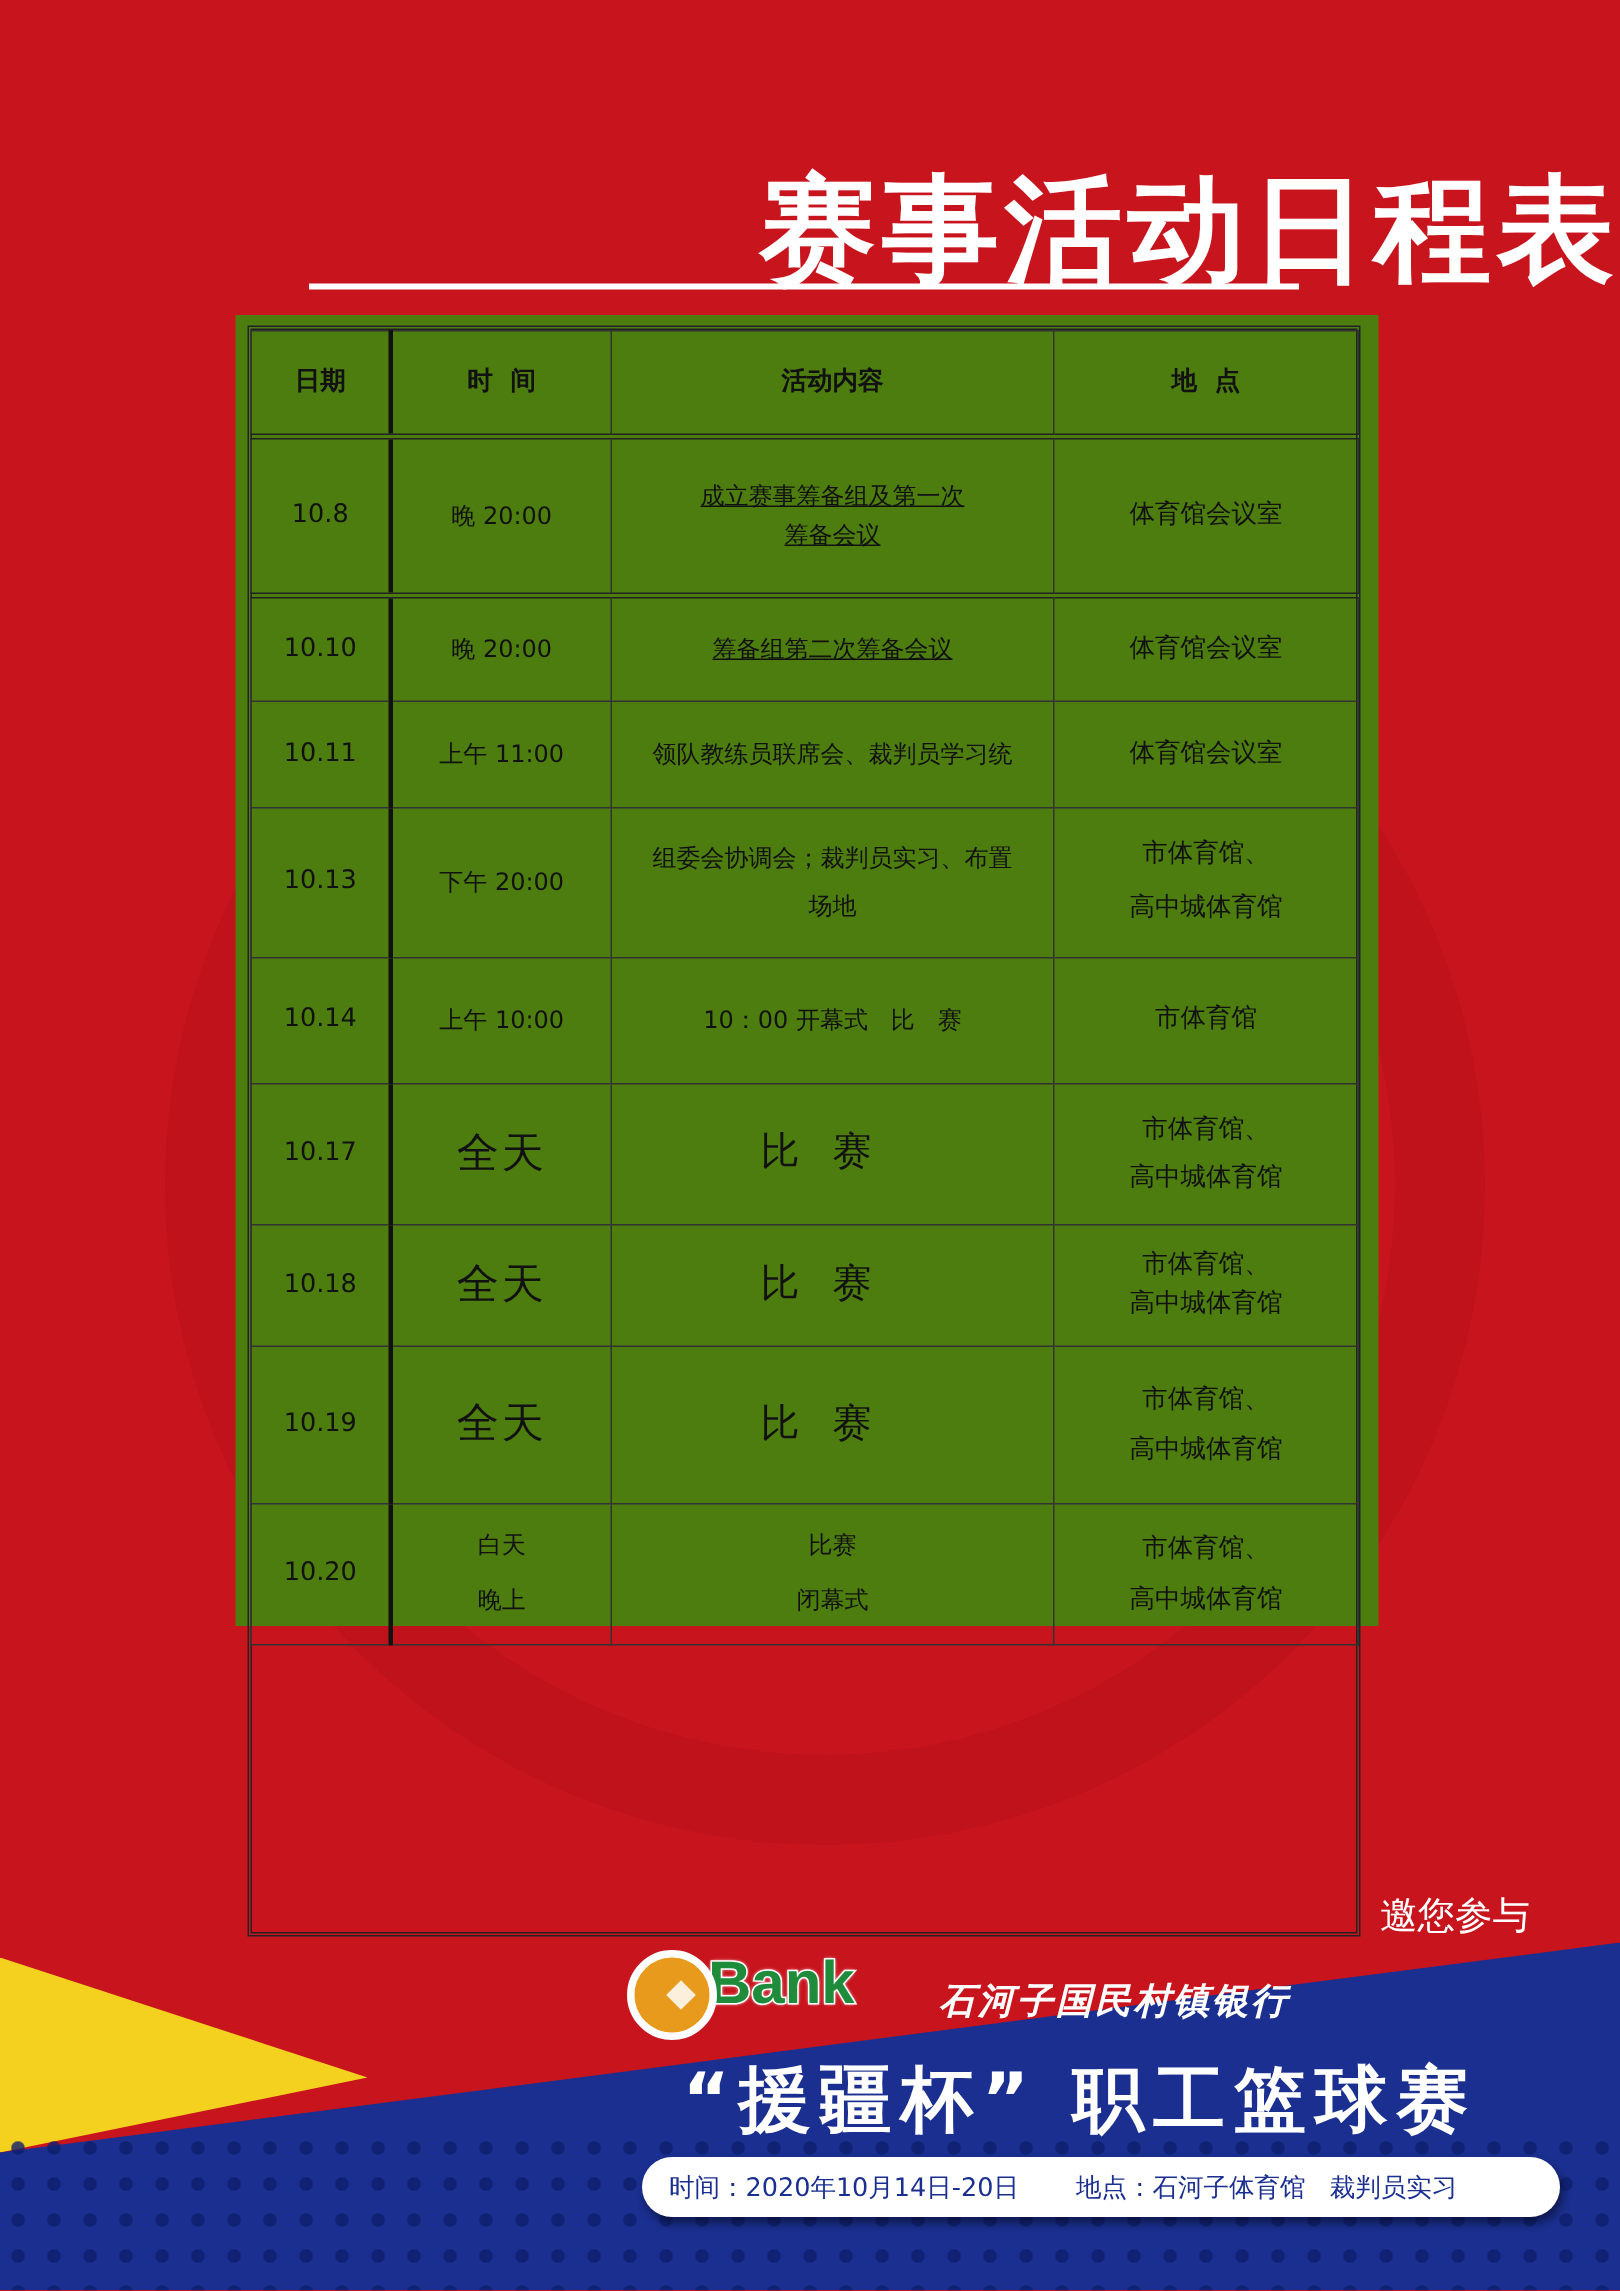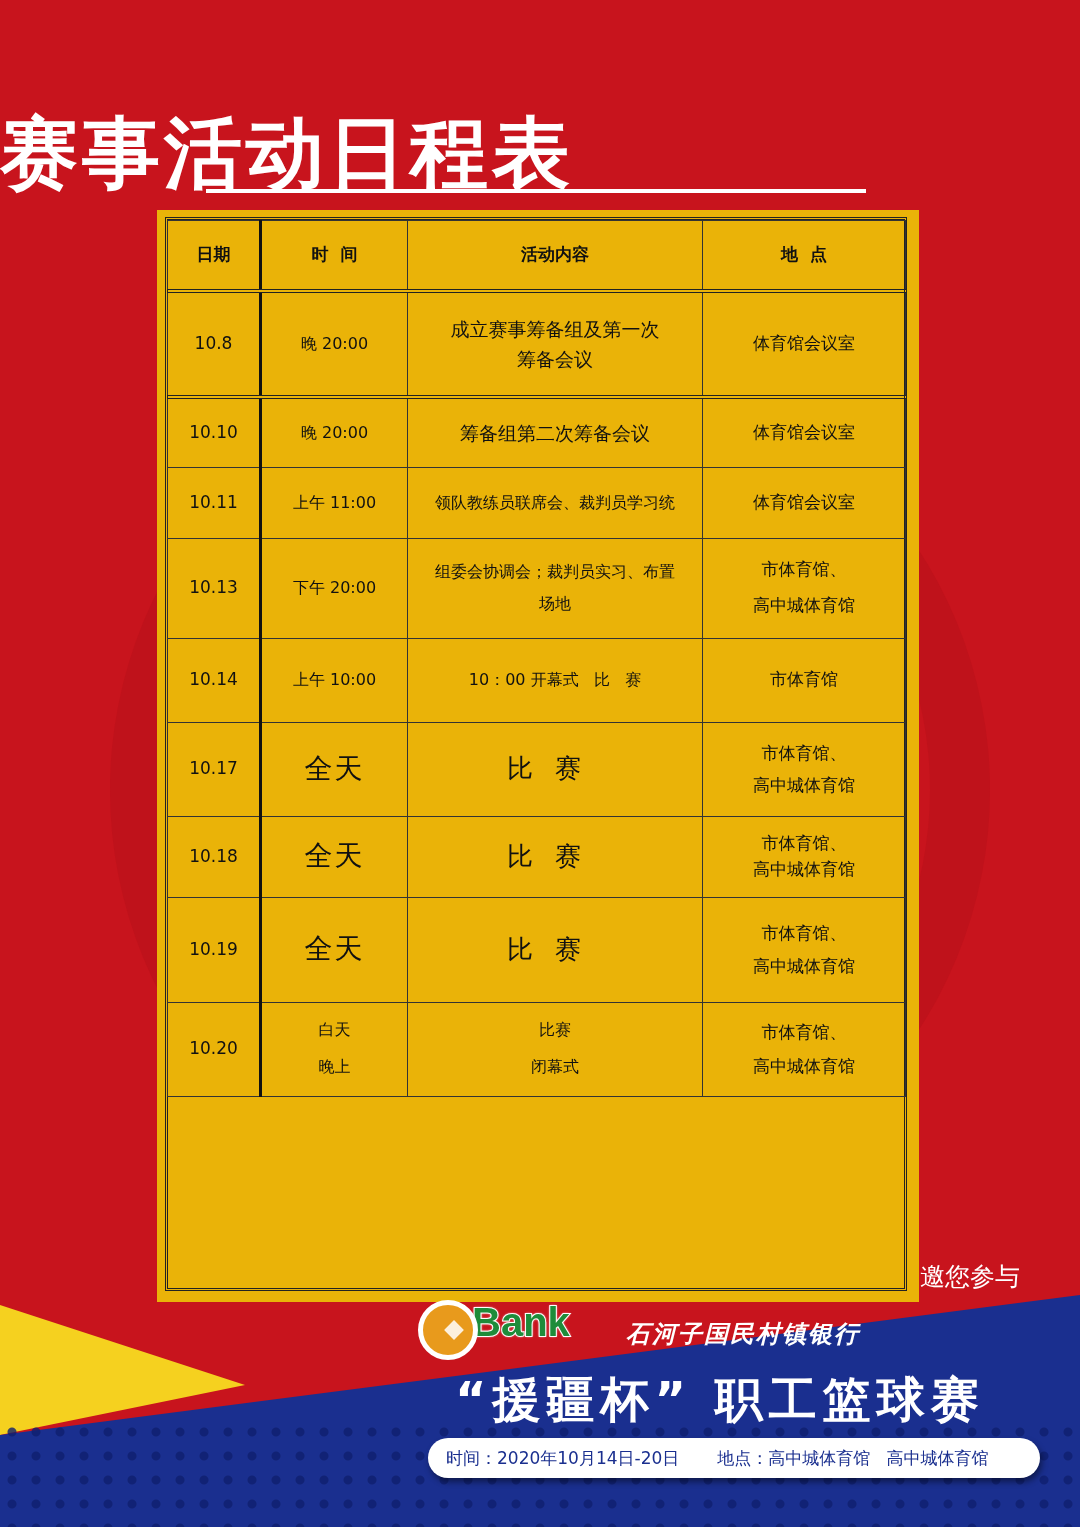--- a/index.html
+++ b/index.html
@@ -10,50 +10,50 @@
   }
   .bg-circle {
     position:absolute; left:110px; top:350px; width:880px; height:880px;
     border-radius:50%; background:#b81119; opacity:0.55;
   }
   .bg-circle-inner {
     position:absolute; left:170px; top:410px; width:760px; height:760px;
     border-radius:50%; background:#c8141d;
   }
   .title {
-    position:absolute; left:0; width:1080px; top:102px; text-align:left;
+    position:absolute; left:0; width:1080px; top:102px; text-align:right;
     color:#fff; font-size:78px; font-weight:bold; letter-spacing:4px;
     font-family:"DejaVu Sans", sans-serif;
   }
   .title-underline {
     position:absolute; left:206px; top:189px; width:660px; height:4px; background:#fff;
   }
   .table-card {
-    position:absolute; left:157px; top:210px; width:762px; height:1092px;
-    background:#eab308;
+    position:absolute; left:157px; top:210px; width:762px; height:874px;
+    background:#4d7c0f;
   }
   .table-frame {
     position:absolute; left:8px; top:7px; width:742px; height:1074px;
     border:3px double #222; box-sizing:border-box;
   }
   table.schedule {
     position:absolute; left:10px; top:10px; width:738px;
     border-collapse:collapse; table-layout:fixed;
     font-family:"DejaVu Sans", sans-serif; color:#111;
   }
   table.schedule td, table.schedule th {
     border:1px solid #333; text-align:center; vertical-align:middle;
     padding:0; font-weight:normal; line-height:1.6;
   }
   table.schedule th { font-weight:bold; font-size:17px; height:68px; }
   table.schedule td.date { border-right:3px solid #111; font-size:17px; }
   table.schedule th.date { border-right:3px solid #111; }
   tr.thick-bottom td, tr.thick-bottom th { border-bottom:4px double #222; }
   .sz-s { font-size:16px;margin-left:20px; }
-  .sz-m { font-size:19px; }
+  .sz-m { font-size:16px;text-decoration:underline; }
   .sz-l { font-size:28px; letter-spacing:2px; }
   .sz-xl { font-size:26px; letter-spacing:22px; }
   .venue { font-size:17px; }
   .yellow-tri {
     position:absolute; left:0; top:1305px; width:0; height:0;
     border-top:0 solid transparent;
     clip-path: polygon(0 0, 245px 80px, 0 130px);
     background:#f5d11f; width:245px; height:135px;
   }
   .blue-band {
@@ -231,14 +231,14 @@
 <div class="logo">
   <div class="logo-circle"></div>
   <span class="logo-text">Bank</span>
 </div>
 <div class="bank-name">石河子国民村镇银行</div>
 <div class="invite">邀您参与</div>
 <div class="event-title">“援疆杯” 职工篮球赛</div>
 
 <div class="info-pill">
   <span class="time">时间：2020年10月14日-20日</span>
-  <span class="place" style="white-space:pre">地点：高中城体育馆   高中城体育馆</span>
+  <span class="place" style="white-space:pre">地点：石河子体育馆   裁判员实习</span>
 </div>
 
 </body></html>

